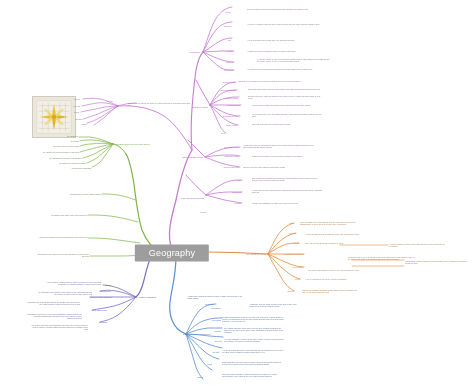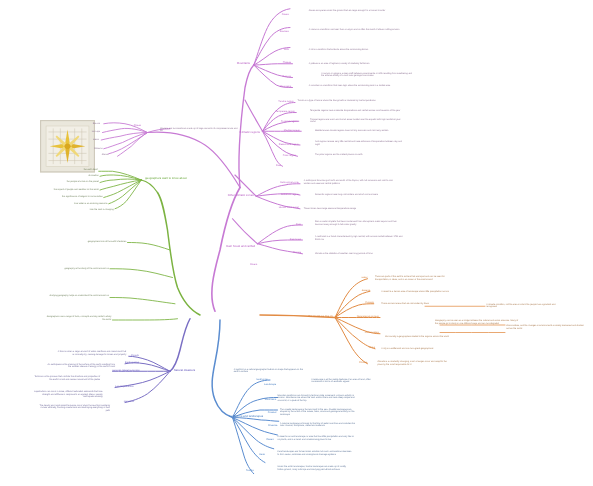--- a/index.html
+++ b/index.html
@@ -178,20 +178,21 @@
       <polygon points="7,21 19,19 21,21 19,23" fill="#e8c23a"></polygon>
       <polygon points="37,21 25,19 23,21 25,23" fill="#e0b32c"></polygon>
       <polygon points="13,12 21,19 19,21 12,13" fill="#f0d878"></polygon>
       <polygon points="31,12 23,19 25,21 32,13" fill="#f0d878"></polygon>
       <polygon points="13,30 21,23 19,21 12,29" fill="#f0d878"></polygon>
       <polygon points="31,30 23,23 25,21 32,29" fill="#f0d878"></polygon>
       <circle cx="22" cy="21" r="2.4" fill="#d9a81f"></circle>
     </svg>
   </div>
 
+  <div class="c-root" style="left:172px;top:253px;">Geography</div>
 
   <div class="node lt hub t-mag" style="left:200px;top:52px;">Mountains</div>
   <div class="node lt sub t-mag" style="left:231px;top:12px;">Caves</div>
   <div class="node rt leaf t-leafmag" style="left:247px;top:9px;width:72px;">Caves are spaces under the ground that are large enough for a human to enter</div>
   <div class="node lt sub t-mag" style="left:231px;top:26px;">Ravines</div>
   <div class="node rt leaf t-leafmag" style="left:247px;top:24px;width:74px;">A ravine is a landform narrower than a canyon and is often the result of stream cutting erosion</div>
   <div class="node lt sub t-mag" style="left:231px;top:40px;">Hills</div>
   <div class="node rt leaf t-leafmag" style="left:247px;top:40px;width:74px;">A hill is a landform that extends above the surrounding terrain</div>
   <div class="node lt sub t-mag" style="left:233px;top:51px;">Plateau</div>
   <div class="node rt leaf t-leafmag" style="left:247px;top:51px;width:72px;">A plateau is an area of highland, usually of relatively flat terrain</div>

